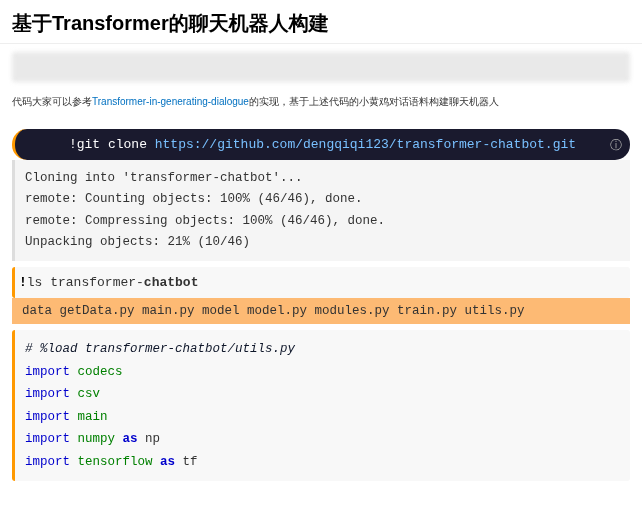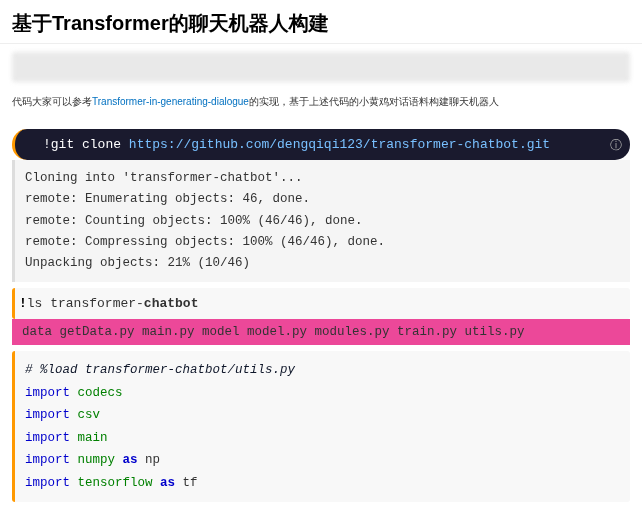--- a/index.html
+++ b/index.html
@@ -57,20 +57,21 @@
     .code-block {
       background: #1a1a2e;
       margin: 0 12px 0 12px;
       padding: 8px 28px;
       border-radius: 15px;
       font-family: 'Courier New', Courier, monospace;
       font-size: 13px;
       color: #fff;
       position: relative;
       border-left: 3px solid #f90;
+      text-align: center;
     }
 
     .code-block .cmd-line {
       color: #fff;
     }
 
     .code-block .cmd-line .url-part {
       color: #79c0ff;
     }
 
@@ -106,21 +107,21 @@
       color: #333;
       border-left: 3px solid #f90;
     }
 
     .code-block-light .cmd-dash {
       font-weight: bold;
       color: #000;
     }
 
     .ls-output {
-      background: #ec4899;
+      background: #fdba74;
       margin: 0 12px 6px 12px;
       padding: 6px 10px;
       font-family: 'Courier New', Courier, monospace;
       font-size: 12.5px;
       color: #333;
     }
 
     
     .python-block {
       background: #f8f8f8;
@@ -169,21 +170,20 @@
 
   <div class="code-block">
     <span class="cmd-line">
       <span>!git clone </span><span class="url-part">https://github.com/dengqiqi123/transformer-chatbot.git</span>
     </span>
     <span class="copy-icon">ⓘ</span>
   </div>
 
   <div class="output-block">
     <div>Cloning into 'transformer-chatbot'...</div>
-    <div>remote: Enumerating objects: 46, done.</div>
     <div>remote: Counting objects: 100% (46/46), done.</div>
     <div>remote: Compressing objects: 100% (46/46), done.</div>
     <div>Unpacking objects:  21% (10/46)</div>
   </div>
 
   <div class="code-block-light">
     <span class="cmd-dash">!</span><span>ls transformer-<strong>chatbot</strong></span>
   </div>
 
   <div class="ls-output">data  getData.py  main.py  model  model.py  modules.py  train.py  utils.py</div>

